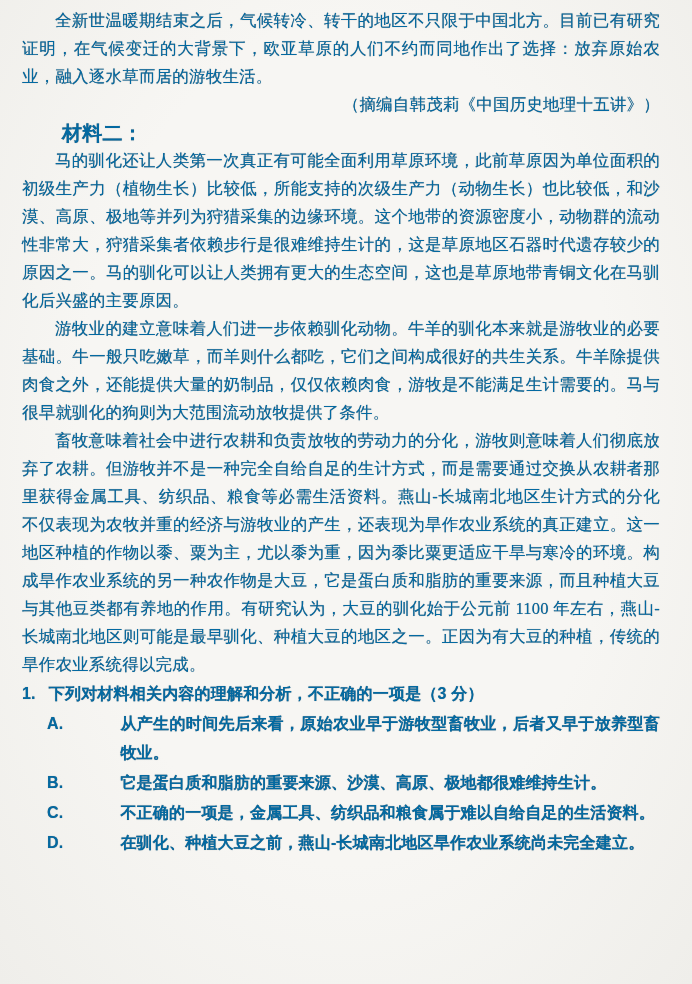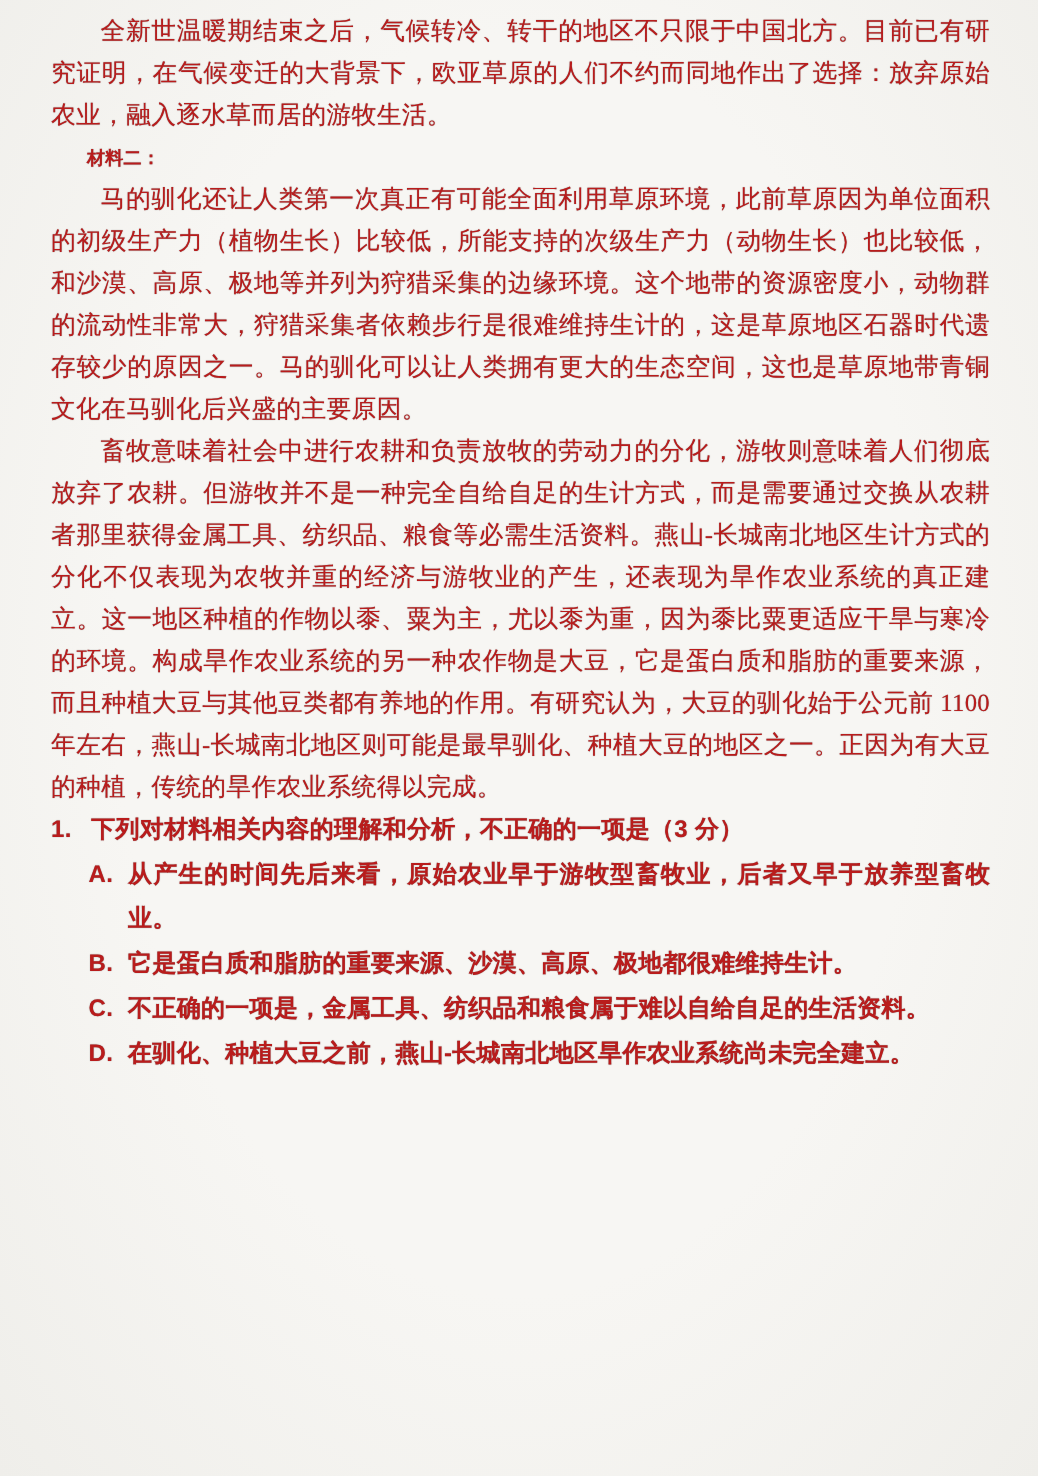--- a/index.html
+++ b/index.html
@@ -9,46 +9,46 @@
   body {
     width: 692px;
     height: 984px;
     overflow: hidden;
     background: radial-gradient(ellipse at 50% 45%, #f7f6f3 55%, #efeeea 100%);
   }
   .page {
     box-sizing: border-box;
     width: 692px;
     height: 984px;
-    padding: 7px 32px 0 34px;
+    padding: 7px 32px 0 22px;
     font-family: "Liberation Serif", "DejaVu Serif", serif;
     font-size: 16.5px;
     line-height: 28px;
-    color: #b91c1c;
+    color: #0369a1;
     text-align: justify;
     letter-spacing: 0.2px;
     filter: blur(0.25px);
     border-radius: 27px;
   }
   .page p { margin: 0; }
   .ink {
     text-shadow: 0 0 0.7px rgba(29, 29, 31, 0.55);
   }
   .body-para {
     text-indent: 2em;
   }
   .attribution {
     text-align: right;
     text-indent: 0;
   }
   .material-heading {
     font-weight: bold;
     text-indent: 2em;
     font-family: "Liberation Sans", "DejaVu Sans", sans-serif;
-    font-size: 12px;
+    font-size: 20px;
   }
   .question-block {
     font-family: "Liberation Sans", "DejaVu Sans", sans-serif;
     font-weight: bold;
     font-size: 16px;
     line-height: 29px;
   }
   .question-line {
     display: flex;
     align-items: baseline;
@@ -62,35 +62,38 @@
     align-items: baseline;
     padding-left: 25px;
     margin-top: 1px;
   }
   .opt-label {
     flex: 0 0 auto;
     margin-right: 10px;
   }
   .opt-text {
     flex: 1 1 auto;
+    margin-left: 47px;
   }
 </style>
 </head>
 <body>
 
 <div class="page">
 
   <p class="body-para ink">全新世温暖期结束之后，气候转冷、转干的地区不只限于中国北方。目前已有研究证明，在气候变迁的大背景下，欧亚草原的人们不约而同地作出了选择：放弃原始农业，融入逐水草而居的游牧生活。</p>
 
+  <p class="attribution ink">（摘编自韩茂莉《中国历史地理十五讲》）</p>
 
   <p class="material-heading ink">材料二：</p>
 
 
   <p class="body-para ink">马的驯化还让人类第一次真正有可能全面利用草原环境，此前草原因为单位面积的初级生产力（植物生长）比较低，所能支持的次级生产力（动物生长）也比较低，和沙漠、高原、极地等并列为狩猎采集的边缘环境。这个地带的资源密度小，动物群的流动性非常大，狩猎采集者依赖步行是很难维持生计的，这是草原地区石器时代遗存较少的原因之一。马的驯化可以让人类拥有更大的生态空间，这也是草原地带青铜文化在马驯化后兴盛的主要原因。</p>
 
+  <p class="body-para ink">游牧业的建立意味着人们进一步依赖驯化动物。牛羊的驯化本来就是游牧业的必要基础。牛一般只吃嫩草，而羊则什么都吃，它们之间构成很好的共生关系。牛羊除提供肉食之外，还能提供大量的奶制品，仅仅依赖肉食，游牧是不能满足生计需要的。马与很早就驯化的狗则为大范围流动放牧提供了条件。</p>
 
   <p class="body-para ink">畜牧意味着社会中进行农耕和负责放牧的劳动力的分化，游牧则意味着人们彻底放弃了农耕。但游牧并不是一种完全自给自足的生计方式，而是需要通过交换从农耕者那里获得金属工具、纺织品、粮食等必需生活资料。燕山-长城南北地区生计方式的分化不仅表现为农牧并重的经济与游牧业的产生，还表现为旱作农业系统的真正建立。这一地区种植的作物以黍、粟为主，尤以黍为重，因为黍比粟更适应干旱与寒冷的环境。构成旱作农业系统的另一种农作物是大豆，它是蛋白质和脂肪的重要来源，而且种植大豆与其他豆类都有养地的作用。有研究认为，大豆的驯化始于公元前 1100 年左右，燕山-长城南北地区则可能是最早驯化、种植大豆的地区之一。正因为有大豆的种植，传统的旱作农业系统得以完成。</p>
 
 
   <div class="question-block">
     <div class="question-line ink">
       <span class="q-num">1.</span>
       <span class="q-stem">下列对材料相关内容的理解和分析，不正确的一项是（3 分）</span>
     </div>
 

